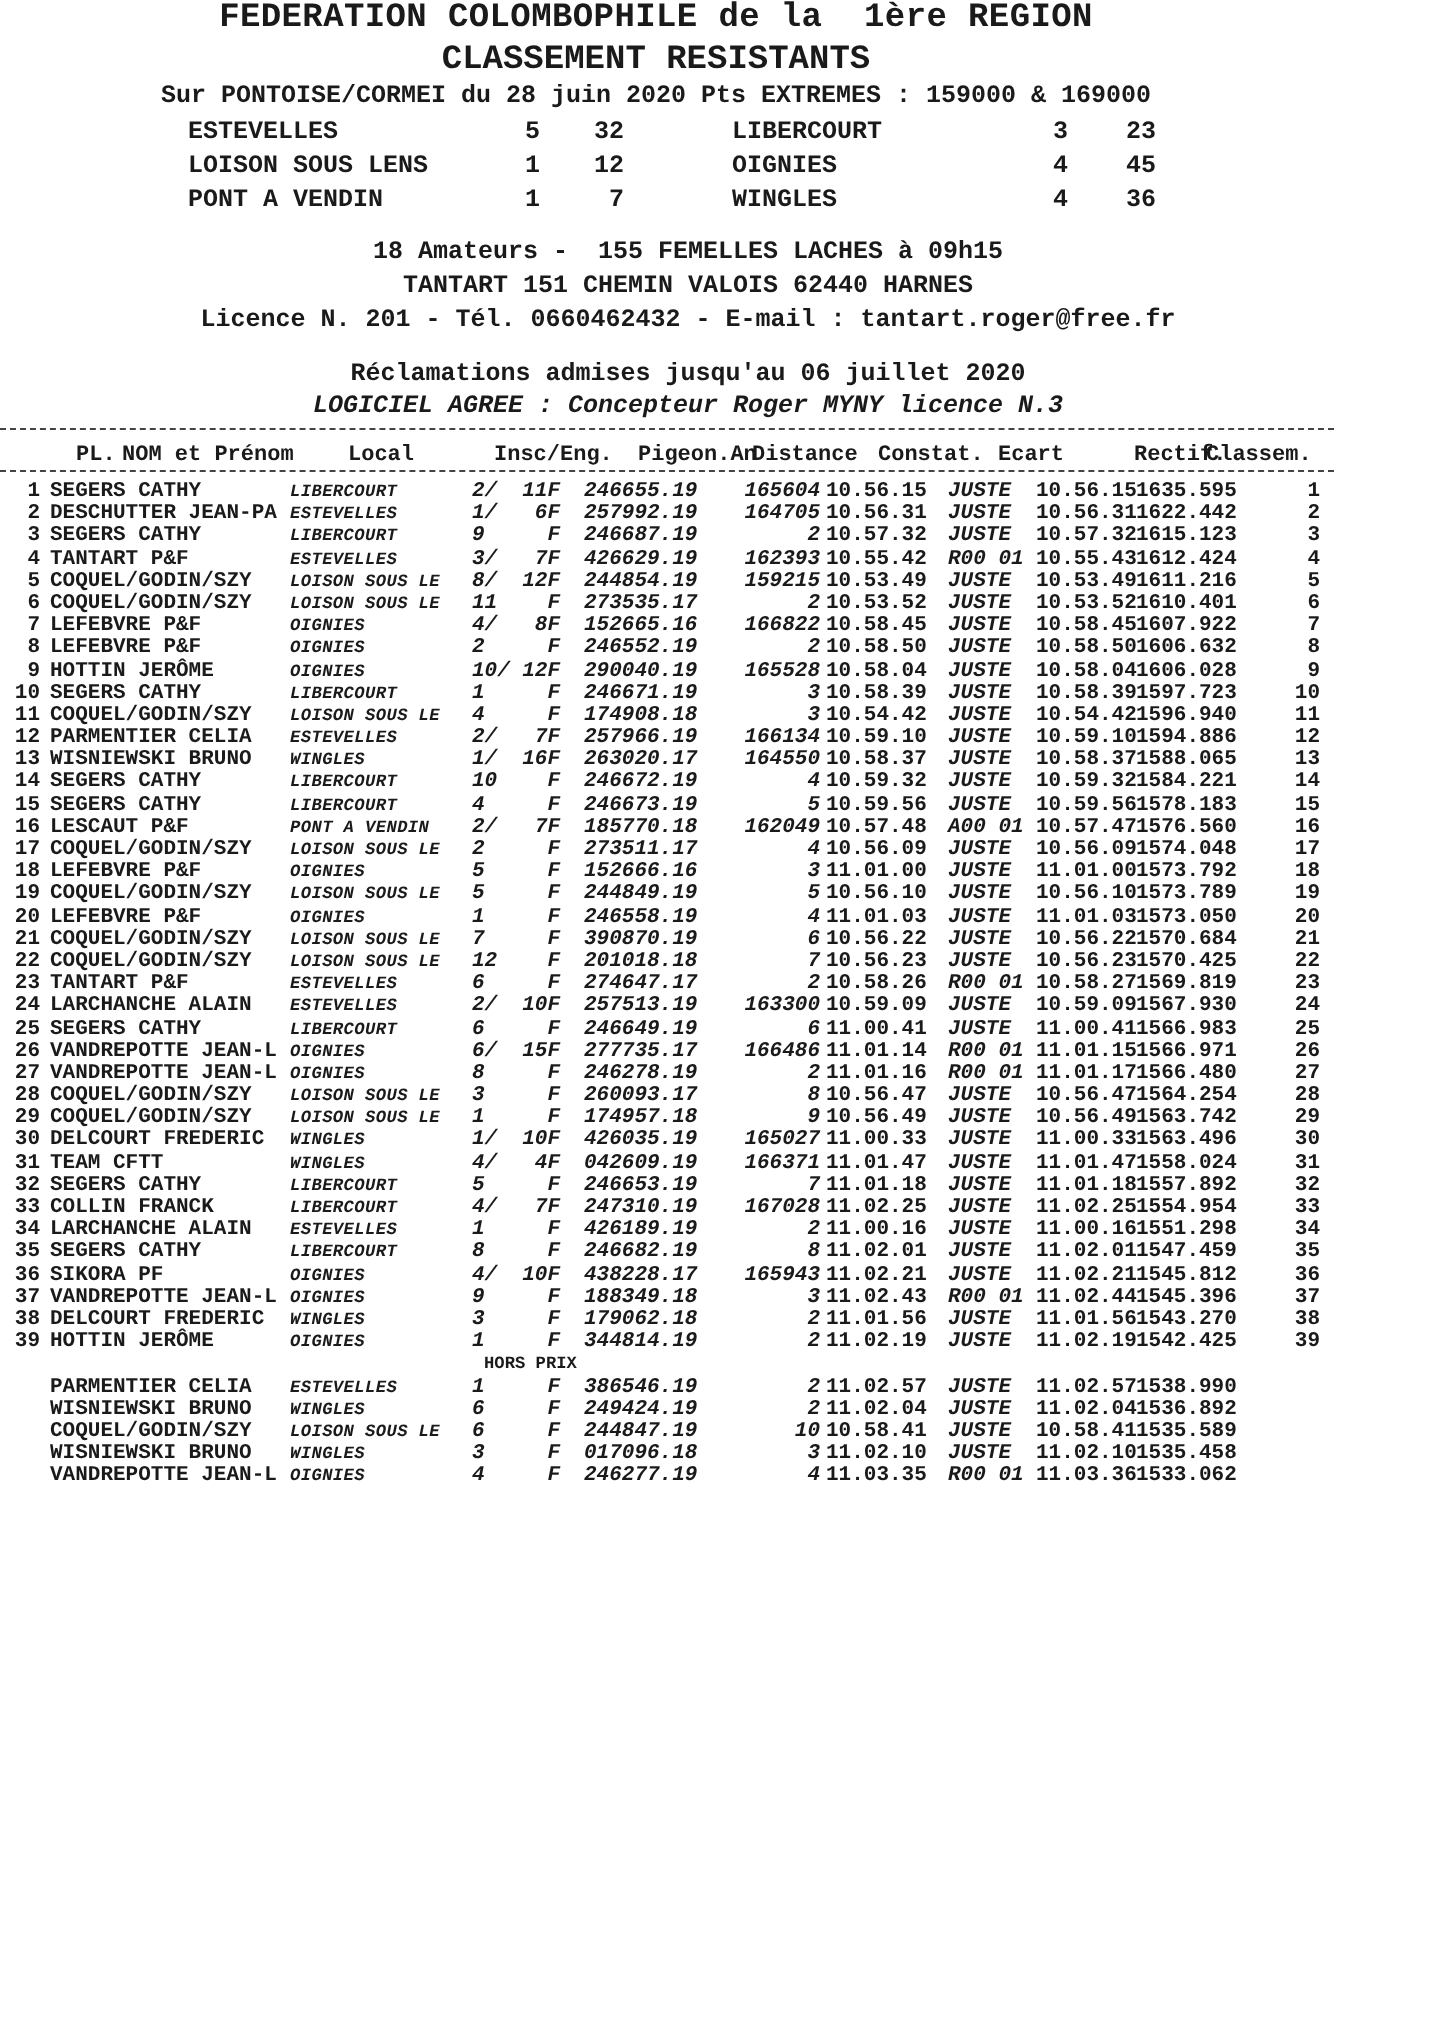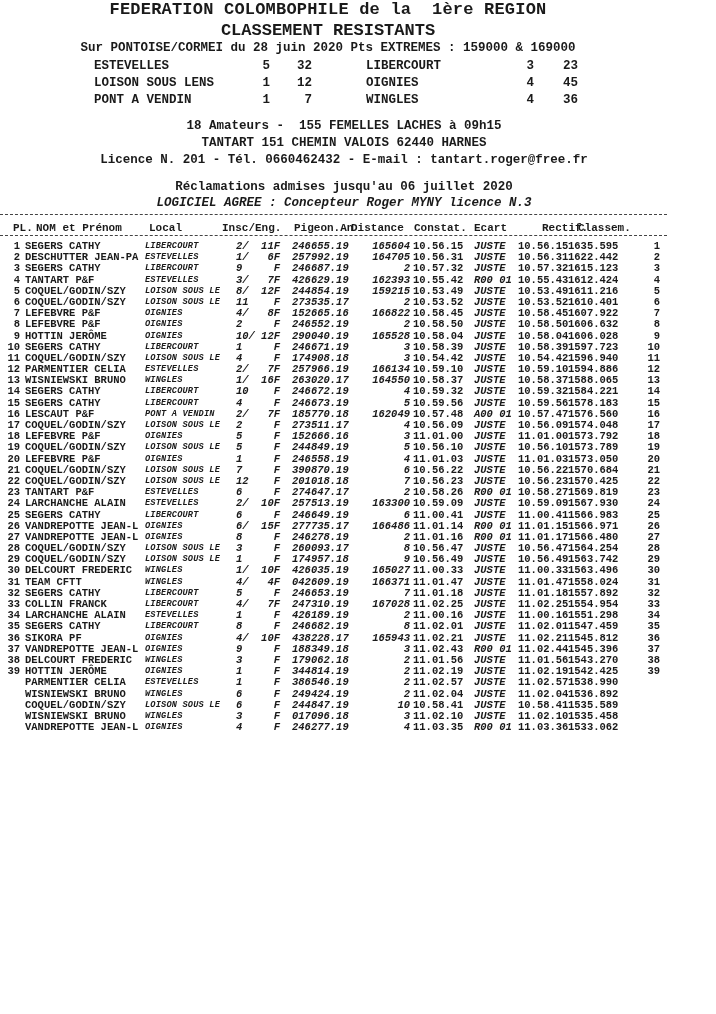--- a/index.html
+++ b/index.html
@@ -8,21 +8,21 @@
   .center { position:absolute; left:0; width:656px; text-align:center; white-space:pre; }
   .t1 { top:0px; font-size:17px; font-weight:bold; letter-spacing:0.2px; }
   .t2 { top:21px; font-size:17px; font-weight:bold; }
   .t3 { top:41px; font-size:12.5px; font-weight:bold; }
   .loc-row { position:absolute; font-size:12.5px; font-weight:bold; white-space:pre; height:17px; }
   .loc-row span { position:absolute; top:0; }
   .info { font-size:12.5px; font-weight:bold;padding-left:16px; }
   .ital { font-style:italic; }
   .dash { position:absolute; left:0; width:667px; height:0; border-top:1.5px dashed #444; }
   .hdr { position:absolute; top:222px; left:0; width:716px; height:14px; font-size:11px; font-weight:bold; white-space:pre; }
-  .hdr span { position:absolute; top:0; }
+  .hdr span { position:absolute; top:0;margin-left:25px; }
   .rows { position:absolute; left:0; top:241px; width:716px; }
   .row { position:relative; height:11.2px; font-size:10.5px; font-weight:bold; white-space:pre; }
   .row span { position:absolute; top:0; line-height:11.2px; }
   .c-pl { left:0; width:20px; text-align:right; }
   .c-name { left:25px; }
   .c-local { left:145px; font-size:8.6px; font-style:italic; letter-spacing:0.2px; }
   .c-insc { left:236px; font-style:italic; }
   .c-eng { left:258px; width:22px; text-align:right; font-style:italic; }
   .c-pig { left:292px; font-style:italic; }
   .c-dist { left:360px; width:50px; text-align:right; font-style:italic; }
@@ -125,19 +125,22 @@
       <div class="row"><span class="c-pl">30</span><span class="c-name">DELCOURT FREDERIC</span><span class="c-local">WINGLES</span><span class="c-insc">1/</span><span class="c-eng">10F</span><span class="c-pig">426035.19</span><span class="c-dist">165027</span><span class="c-const">11.00.33</span><span class="c-ecart">JUSTE</span><span class="c-rect">11.00.33</span><span class="c-class">1563.496</span><span class="c-rank">30</span></div>
       <div class="row"><span class="c-pl">31</span><span class="c-name">TEAM CFTT</span><span class="c-local">WINGLES</span><span class="c-insc">4/</span><span class="c-eng">4F</span><span class="c-pig">042609.19</span><span class="c-dist">166371</span><span class="c-const">11.01.47</span><span class="c-ecart">JUSTE</span><span class="c-rect">11.01.47</span><span class="c-class">1558.024</span><span class="c-rank">31</span></div>
       <div class="row"><span class="c-pl">32</span><span class="c-name">SEGERS CATHY</span><span class="c-local">LIBERCOURT</span><span class="c-insc">5</span><span class="c-eng">F</span><span class="c-pig">246653.19</span><span class="c-dist">7</span><span class="c-const">11.01.18</span><span class="c-ecart">JUSTE</span><span class="c-rect">11.01.18</span><span class="c-class">1557.892</span><span class="c-rank">32</span></div>
       <div class="row"><span class="c-pl">33</span><span class="c-name">COLLIN FRANCK</span><span class="c-local">LIBERCOURT</span><span class="c-insc">4/</span><span class="c-eng">7F</span><span class="c-pig">247310.19</span><span class="c-dist">167028</span><span class="c-const">11.02.25</span><span class="c-ecart">JUSTE</span><span class="c-rect">11.02.25</span><span class="c-class">1554.954</span><span class="c-rank">33</span></div>
       <div class="row"><span class="c-pl">34</span><span class="c-name">LARCHANCHE ALAIN</span><span class="c-local">ESTEVELLES</span><span class="c-insc">1</span><span class="c-eng">F</span><span class="c-pig">426189.19</span><span class="c-dist">2</span><span class="c-const">11.00.16</span><span class="c-ecart">JUSTE</span><span class="c-rect">11.00.16</span><span class="c-class">1551.298</span><span class="c-rank">34</span></div>
       <div class="row"><span class="c-pl">35</span><span class="c-name">SEGERS CATHY</span><span class="c-local">LIBERCOURT</span><span class="c-insc">8</span><span class="c-eng">F</span><span class="c-pig">246682.19</span><span class="c-dist">8</span><span class="c-const">11.02.01</span><span class="c-ecart">JUSTE</span><span class="c-rect">11.02.01</span><span class="c-class">1547.459</span><span class="c-rank">35</span></div>
       <div class="row"><span class="c-pl">36</span><span class="c-name">SIKORA PF</span><span class="c-local">OIGNIES</span><span class="c-insc">4/</span><span class="c-eng">10F</span><span class="c-pig">438228.17</span><span class="c-dist">165943</span><span class="c-const">11.02.21</span><span class="c-ecart">JUSTE</span><span class="c-rect">11.02.21</span><span class="c-class">1545.812</span><span class="c-rank">36</span></div>
       <div class="row"><span class="c-pl">37</span><span class="c-name">VANDREPOTTE JEAN-L</span><span class="c-local">OIGNIES</span><span class="c-insc">9</span><span class="c-eng">F</span><span class="c-pig">188349.18</span><span class="c-dist">3</span><span class="c-const">11.02.43</span><span class="c-ecart">R00 01</span><span class="c-rect">11.02.44</span><span class="c-class">1545.396</span><span class="c-rank">37</span></div>
       <div class="row"><span class="c-pl">38</span><span class="c-name">DELCOURT FREDERIC</span><span class="c-local">WINGLES</span><span class="c-insc">3</span><span class="c-eng">F</span><span class="c-pig">179062.18</span><span class="c-dist">2</span><span class="c-const">11.01.56</span><span class="c-ecart">JUSTE</span><span class="c-rect">11.01.56</span><span class="c-class">1543.270</span><span class="c-rank">38</span></div>
       <div class="row"><span class="c-pl">39</span><span class="c-name">HOTTIN JERÔME</span><span class="c-local">OIGNIES</span><span class="c-insc">1</span><span class="c-eng">F</span><span class="c-pig">344814.19</span><span class="c-dist">2</span><span class="c-const">11.02.19</span><span class="c-ecart">JUSTE</span><span class="c-rect">11.02.19</span><span class="c-class">1542.425</span><span class="c-rank">39</span></div>
+      <div class="hors">
+        <span>HORS PRIX</span>
+      </div>
       <div class="row"><span class="c-pl"></span><span class="c-name">PARMENTIER CELIA</span><span class="c-local">ESTEVELLES</span><span class="c-insc">1</span><span class="c-eng">F</span><span class="c-pig">386546.19</span><span class="c-dist">2</span><span class="c-const">11.02.57</span><span class="c-ecart">JUSTE</span><span class="c-rect">11.02.57</span><span class="c-class">1538.990</span><span class="c-rank"></span></div>
       <div class="row"><span class="c-pl"></span><span class="c-name">WISNIEWSKI BRUNO</span><span class="c-local">WINGLES</span><span class="c-insc">6</span><span class="c-eng">F</span><span class="c-pig">249424.19</span><span class="c-dist">2</span><span class="c-const">11.02.04</span><span class="c-ecart">JUSTE</span><span class="c-rect">11.02.04</span><span class="c-class">1536.892</span><span class="c-rank"></span></div>
       <div class="row"><span class="c-pl"></span><span class="c-name">COQUEL/GODIN/SZY</span><span class="c-local">LOISON SOUS LE</span><span class="c-insc">6</span><span class="c-eng">F</span><span class="c-pig">244847.19</span><span class="c-dist">10</span><span class="c-const">10.58.41</span><span class="c-ecart">JUSTE</span><span class="c-rect">10.58.41</span><span class="c-class">1535.589</span><span class="c-rank"></span></div>
       <div class="row"><span class="c-pl"></span><span class="c-name">WISNIEWSKI BRUNO</span><span class="c-local">WINGLES</span><span class="c-insc">3</span><span class="c-eng">F</span><span class="c-pig">017096.18</span><span class="c-dist">3</span><span class="c-const">11.02.10</span><span class="c-ecart">JUSTE</span><span class="c-rect">11.02.10</span><span class="c-class">1535.458</span><span class="c-rank"></span></div>
       <div class="row"><span class="c-pl"></span><span class="c-name">VANDREPOTTE JEAN-L</span><span class="c-local">OIGNIES</span><span class="c-insc">4</span><span class="c-eng">F</span><span class="c-pig">246277.19</span><span class="c-dist">4</span><span class="c-const">11.03.35</span><span class="c-ecart">R00 01</span><span class="c-rect">11.03.36</span><span class="c-class">1533.062</span><span class="c-rank"></span></div>
     </div>
 </div>
 
 </body></html>

